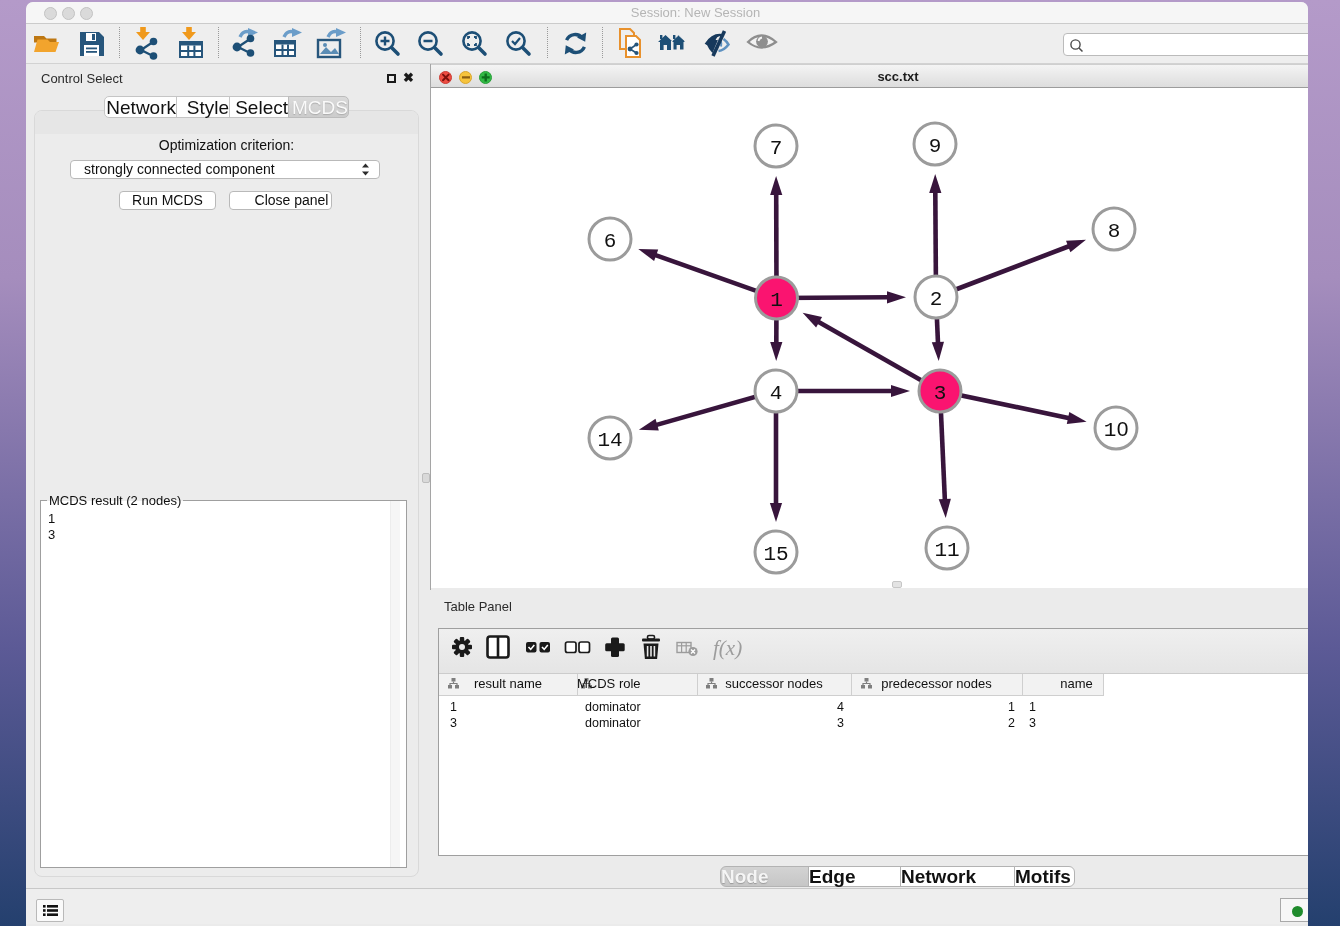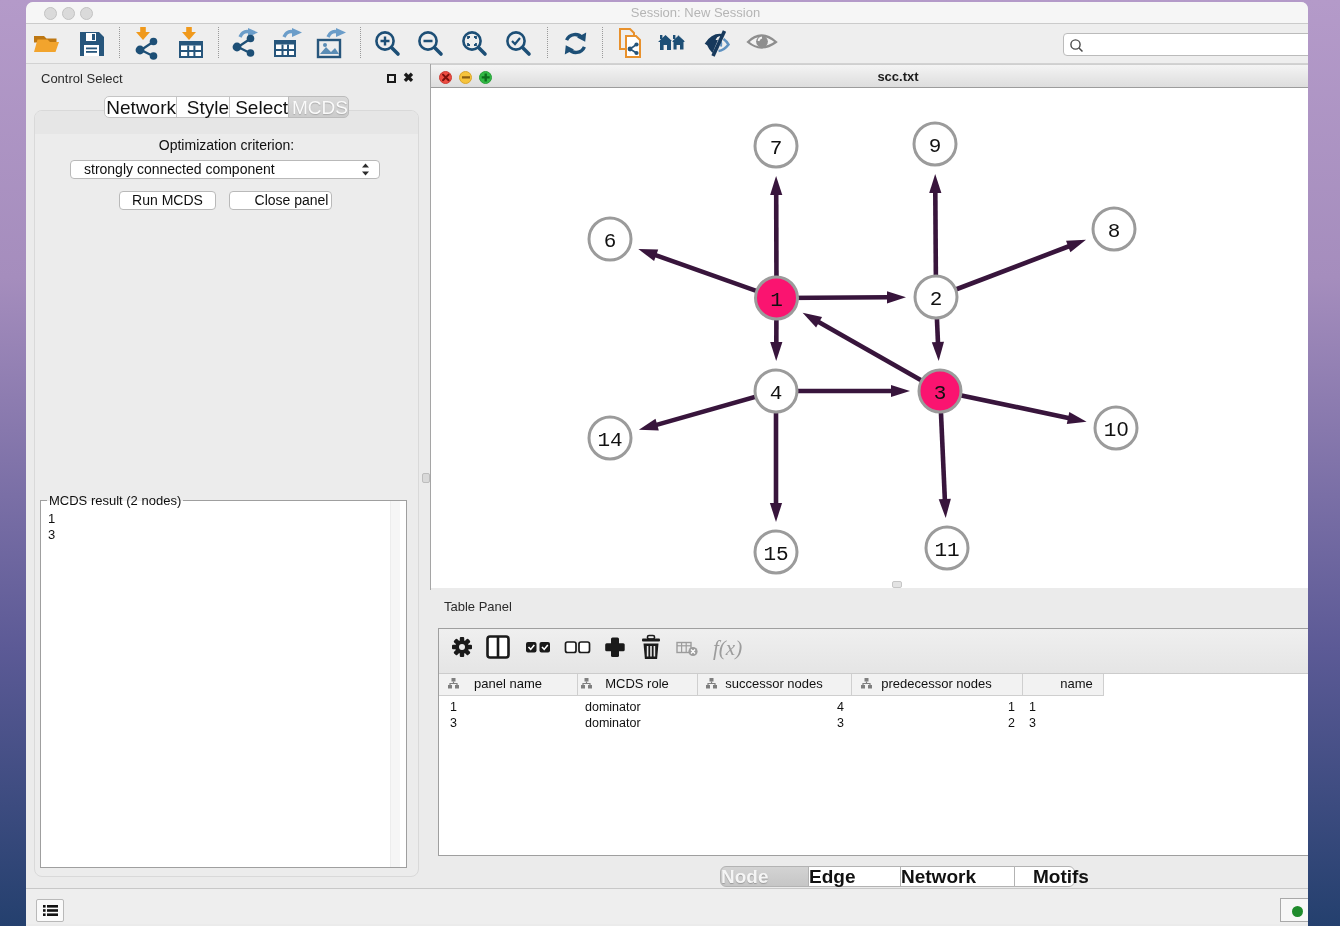--- a/index.html
+++ b/index.html
@@ -446,22 +446,22 @@
               <path d="M5.5 3.5 V5.5 M2 7 V5.5 H9 V7" stroke="#7e7e7e" fill="none" stroke-width="1.2"></path>
             </g>
           <g transform="translate(422,4)">
               <rect x="3.5" y="0" width="4" height="3.5"></rect>
               <rect x="0" y="7" width="4" height="3.5"></rect>
               <rect x="7" y="7" width="4" height="3.5"></rect>
               <path d="M5.5 3.5 V5.5 M2 7 V5.5 H9 V7" stroke="#7e7e7e" fill="none" stroke-width="1.2"></path>
             </g>
         </g>
       </svg>
-      <div class="th-label" style="left:0; width:138px; text-align:center;">panel name</div>
-      <div class="th-label" style="left:138px; width:120px; text-align:center;">MCDS role</div>
+      <div class="th-label" style="left:0; width:138px; text-align:center;">result name</div>
+      <div class="th-label" style="left:138px; width:120px; text-align:left;">MCDS role</div>
       <div class="th-label" style="left:258px; width:154px; text-align:center;">successor nodes</div>
       <div class="th-label" style="left:412px; width:171px; text-align:center;">predecessor nodes</div>
       <div class="th-label" style="left:583px; width:81px; text-align:center;padding-left:28px;">name</div>
     </div>
     <div id="tb-rows">
       <div class="trow" style="left:11px; top:71px;">1</div>
       <div class="trow" style="left:146px; top:71px;">dominator</div>
       <div class="trow" style="left:258px; top:71px; width:147px; text-align:right;">4</div>
       <div class="trow" style="left:412px; top:71px; width:164px; text-align:right;">1</div>
       <div class="trow" style="left:590px; top:71px;">1</div>
@@ -469,21 +469,21 @@
       <div class="trow" style="left:146px; top:87px;">dominator</div>
       <div class="trow" style="left:258px; top:87px; width:147px; text-align:right;">3</div>
       <div class="trow" style="left:412px; top:87px; width:164px; text-align:right;">2</div>
       <div class="trow" style="left:590px; top:87px;">3</div>
     </div>
   </div>
 
   <div class="btab" style="left:694px; width:89px; border-radius:6px 0 0 6px; background:linear-gradient(180deg,#d3d3d3,#c6c6c6); color:#f5f5f5; font-weight:bold; text-shadow:0 1px 1px #9a9a9a;">Node Table</div>
   <div class="btab" style="left:782px; width:93px;">Edge Table</div>
   <div class="btab" style="left:874px; width:115px;">Network Table</div>
-  <div class="btab" style="left:988px; width:61px; border-radius:0 6px 6px 0;padding-left:18px;">Motifs</div>
+  <div class="btab" style="left:988px; width:61px; border-radius:0 6px 6px 0;">Motifs</div>
 
   <div id="statusbar">
     <div id="listbtn">
       <svg width="26" height="21" style="position:absolute;left:0;top:0;">
         <g fill="#111">
           <rect x="6" y="5" width="2.6" height="2.6"></rect>
             <rect x="10" y="5" width="11" height="2.6"></rect>
           <rect x="6" y="9.2" width="2.6" height="2.6"></rect>
             <rect x="10" y="9.2" width="11" height="2.6"></rect>
           <rect x="6" y="13.4" width="2.6" height="2.6"></rect>

